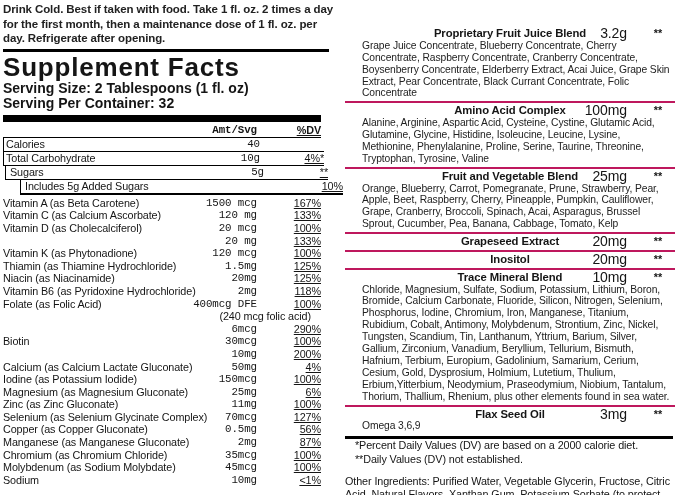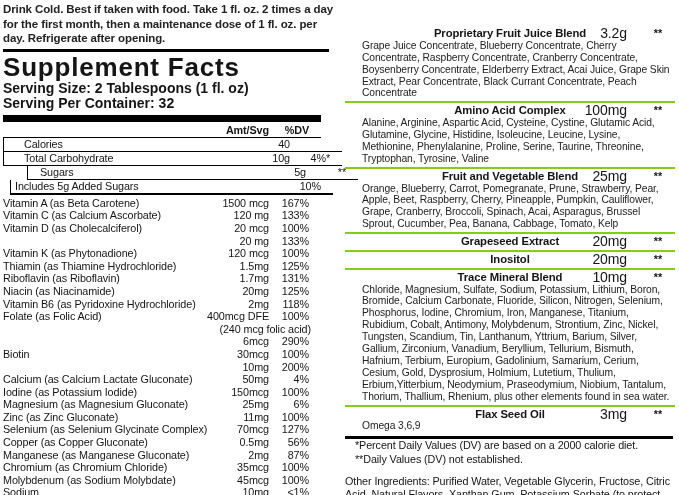--- a/index.html
+++ b/index.html
@@ -14,29 +14,29 @@
   .right-col{position:absolute;left:345px;top:26px;width:330px;}
 
   .intro{font-size:11.5px;line-height:14.6px;font-weight:bold;color:#222;width:332px;}
   .intro-rule{border-top:3px solid #000;margin-top:3px;width:326px;}
   .title{font-size:26px;font-weight:bold;letter-spacing:0.8px;line-height:27px;margin-top:2px;}
   .serving{font-size:14px;font-weight:bold;line-height:15.5px;letter-spacing:0;}
   .thick-bar{height:7px;background:#000;width:318px;margin-top:3px;}
 
   .frow{position:relative;min-height:12.6px;line-height:12.6px;font-size:10.8px;width:318px;}
   .frow .name{white-space:nowrap;}
-  .frow .amt{position:absolute;right:52px;top:0;white-space:nowrap;}
-  .frow .dv{position:absolute;right:12px;top:0;white-space:nowrap;}
+  .frow .amt{position:absolute;right:64px;top:0;white-space:nowrap;font-family:Liberation Mono, monospace;}
+  .frow .dv{position:absolute;right:0;top:0;white-space:nowrap;text-decoration:underline;}
   .hdr{font-weight:bold;border-bottom:1px solid #000;height:14px;line-height:14px;margin-top:1px;}
-  .frow.top{border-left:1px solid #000;border-bottom:1px solid #000;padding-left:20px;height:13px;line-height:13px;}
-  .frow.top.ind1{margin-left:24px;padding-left:12px;}
-  .frow.top.ind2{margin-left:7px;padding-left:4px;border-bottom-width:2px;margin-bottom:2px;}
+  .frow.top{border-left:1px solid #000;border-bottom:1px solid #000;padding-left:2px;height:13px;line-height:13px;}
+  .frow.top.ind1{margin-left:2px;padding-left:4px;}
+  .frow.top.ind2{margin-left:17px;padding-left:4px;border-bottom-width:2px;margin-bottom:2px;}
   .frow .note{position:absolute;right:10px;top:0;white-space:nowrap;}
 
-  .section{border-top:2px solid #84cc16;padding:1px 0 2px 0;}
+  .section{border-top:2px solid #be185d;padding:1px 0 2px 0;}
   .section:first-child{border-top:none;}
   .shead{position:relative;font-weight:bold;font-size:11.3px;line-height:12.8px;text-align:center;}
   .shead .amt{position:absolute;right:48px;top:0;font-weight:normal;font-size:14px;}
   .shead .dv{position:absolute;right:13px;top:0;font-weight:bold;font-size:10.8px;}
   .ingredients{padding-left:17px;font-size:10.3px;line-height:11.9px;color:#222;}
 
   .foot-rule{border-top:3px solid #000;margin-top:2px;width:328px;}
   .footnote{padding-left:10px;font-size:10.8px;line-height:13.4px;}
   .footnote:first-of-type{margin-top:4px;}
   .other{margin-top:9px;font-size:10.8px;line-height:12.6px;}
@@ -60,21 +60,20 @@
       <div class="frow top"><span class="name">Calories</span><span class="amt">40</span><span class="dv"></span></div>
       <div class="frow top"><span class="name">Total Carbohydrate</span><span class="amt">10g</span><span class="dv">4%*</span></div>
       <div class="frow top ind1"><span class="name">Sugars</span><span class="amt">5g</span><span class="dv">**</span></div>
       <div class="frow top ind2"><span class="name">Includes 5g Added Sugars</span><span class="amt"></span><span class="dv">10%</span></div>
       <div class="frow"><span class="name">Vitamin A (as Beta Carotene)</span><span class="amt">1500 mcg</span><span class="dv">167%</span></div>
       <div class="frow"><span class="name">Vitamin C (as Calcium Ascorbate)</span><span class="amt">120 mg</span><span class="dv">133%</span></div>
       <div class="frow"><span class="name">Vitamin D (as Cholecalciferol)</span><span class="amt">20 mcg</span><span class="dv">100%</span></div>
       <div class="frow"><span class="amt">20 mg</span><span class="dv">133%</span></div>
       <div class="frow"><span class="name">Vitamin K (as Phytonadione)</span><span class="amt">120 mcg</span><span class="dv">100%</span></div>
       <div class="frow"><span class="name">Thiamin (as Thiamine Hydrochloride)</span><span class="amt">1.5mg</span><span class="dv">125%</span></div>
-      <div class="frow"><span class="name">Riboflavin (as Riboflavin)</span><span class="amt">1.7mg</span><span class="dv">131%</span></div>
       <div class="frow"><span class="name">Niacin (as Niacinamide)</span><span class="amt">20mg</span><span class="dv">125%</span></div>
       <div class="frow"><span class="name">Vitamin B6 (as Pyridoxine Hydrochloride)</span><span class="amt">2mg</span><span class="dv">118%</span></div>
       <div class="frow"><span class="name">Folate (as Folic Acid)</span><span class="amt">400mcg DFE</span><span class="dv">100%</span></div>
       <div class="frow"><span class="name"></span><span class="note">(240 mcg folic acid)</span></div>
       <div class="frow"><span class="amt">6mcg</span><span class="dv">290%</span></div>
       <div class="frow"><span class="name">Biotin</span><span class="amt">30mcg</span><span class="dv">100%</span></div>
       <div class="frow"><span class="amt">10mg</span><span class="dv">200%</span></div>
       <div class="frow"><span class="name">Calcium (as Calcium Lactate Gluconate)</span><span class="amt">50mg</span><span class="dv">4%</span></div>
       <div class="frow"><span class="name">Iodine (as Potassium Iodide)</span><span class="amt">150mcg</span><span class="dv">100%</span></div>
       <div class="frow"><span class="name">Magnesium (as Magnesium Gluconate)</span><span class="amt">25mg</span><span class="dv">6%</span></div>
@@ -85,21 +84,21 @@
       <div class="frow"><span class="name">Chromium (as Chromium Chloride)</span><span class="amt">35mcg</span><span class="dv">100%</span></div>
       <div class="frow"><span class="name">Molybdenum (as Sodium Molybdate)</span><span class="amt">45mcg</span><span class="dv">100%</span></div>
       <div class="frow"><span class="name">Sodium</span><span class="amt">10mg</span><span class="dv">&lt;1%</span></div>
     </div>
 </div>
 
 <div class="right-col">
   <div id="sections">
       <div class="section">
         <div class="shead"><span class="name">Proprietary Fruit Juice Blend</span><span class="amt">3.2g</span><span class="dv">**</span></div>
-        <div class="ingredients">Grape Juice Concentrate, Blueberry Concentrate, Cherry Concentrate, Raspberry Concentrate, Cranberry Concentrate, Boysenberry Concentrate, Elderberry Extract, Acai Juice, Grape Skin Extract, Pear Concentrate, Black Currant Concentrate, Peach Concentrate</div>
+        <div class="ingredients">Grape Juice Concentrate, Blueberry Concentrate, Cherry Concentrate, Raspberry Concentrate, Cranberry Concentrate, Boysenberry Concentrate, Elderberry Extract, Acai Juice, Grape Skin Extract, Pear Concentrate, Black Currant Concentrate, Folic Concentrate</div>
       </div>
       <div class="section">
         <div class="shead"><span class="name">Amino Acid Complex</span><span class="amt">100mg</span><span class="dv">**</span></div>
         <div class="ingredients">Alanine, Arginine, Aspartic Acid, Cysteine, Cystine, Glutamic Acid, Glutamine, Glycine, Histidine, Isoleucine, Leucine, Lysine, Methionine, Phenylalanine, Proline, Serine, Taurine, Threonine, Tryptophan, Tyrosine, Valine</div>
       </div>
       <div class="section">
         <div class="shead"><span class="name">Fruit and Vegetable Blend</span><span class="amt">25mg</span><span class="dv">**</span></div>
         <div class="ingredients">Orange, Blueberry, Carrot, Pomegranate, Prune, Strawberry, Pear, Apple, Beet, Raspberry, Cherry, Pineapple, Pumpkin, Cauliflower, Grape, Cranberry, Broccoli, Spinach, Acai, Asparagus, Brussel Sprout, Cucumber, Pea, Banana, Cabbage, Tomato, Kelp</div>
       </div>
       <div class="section">

